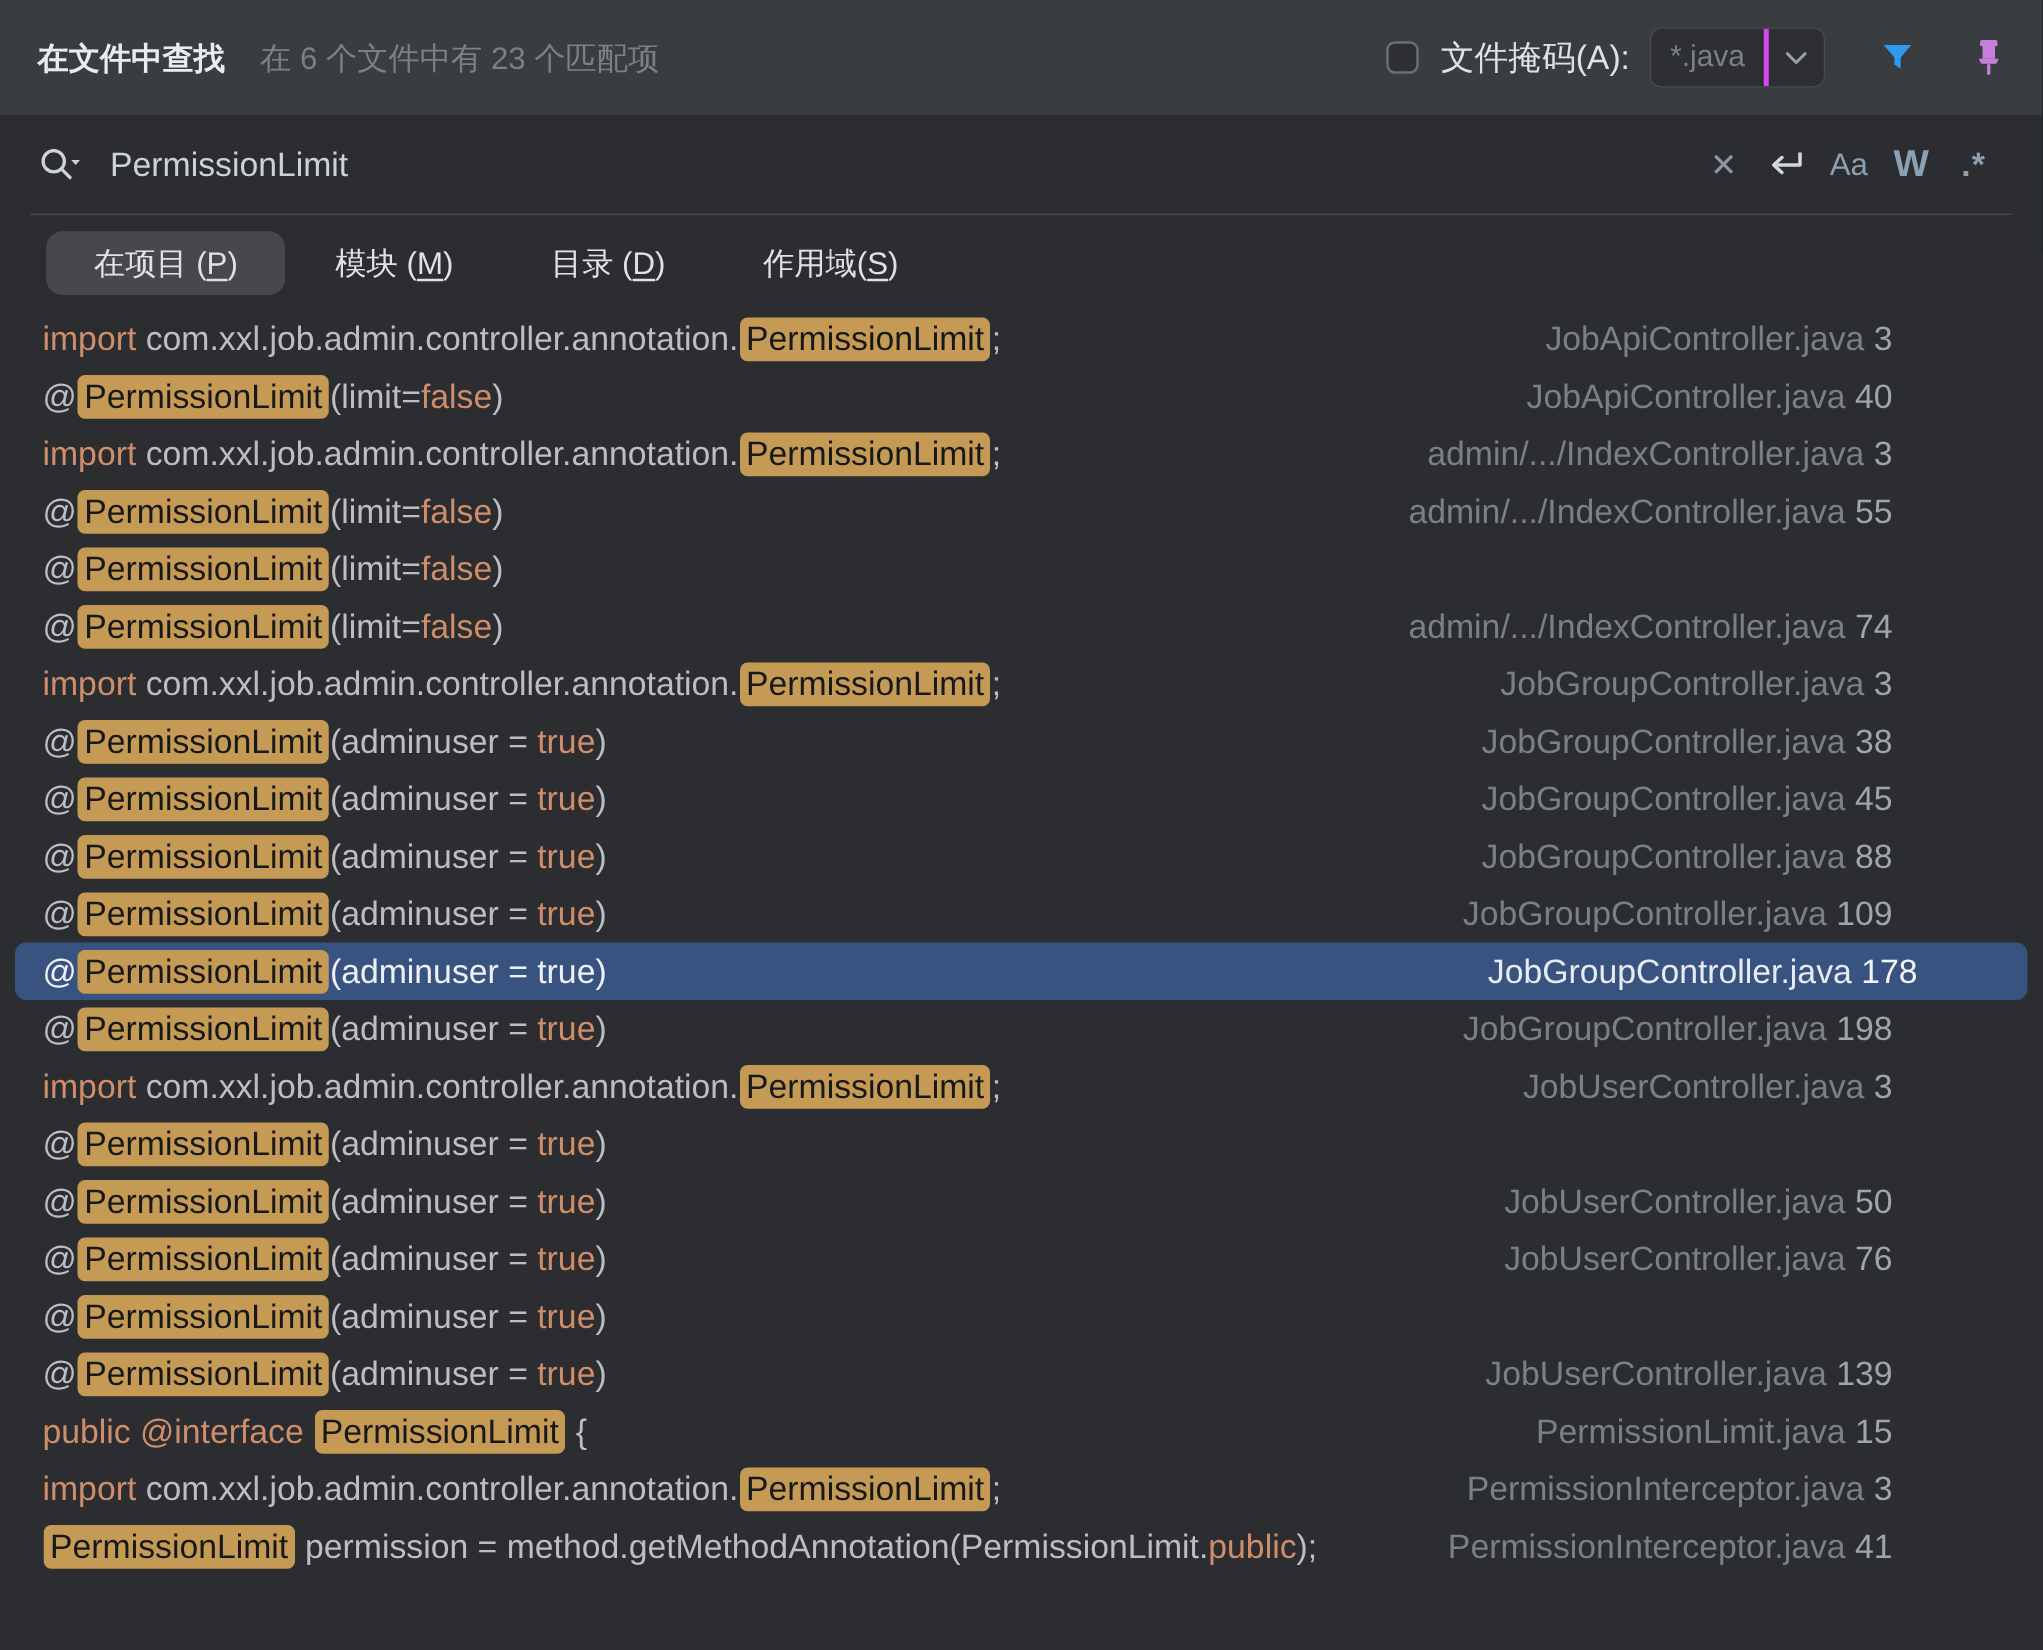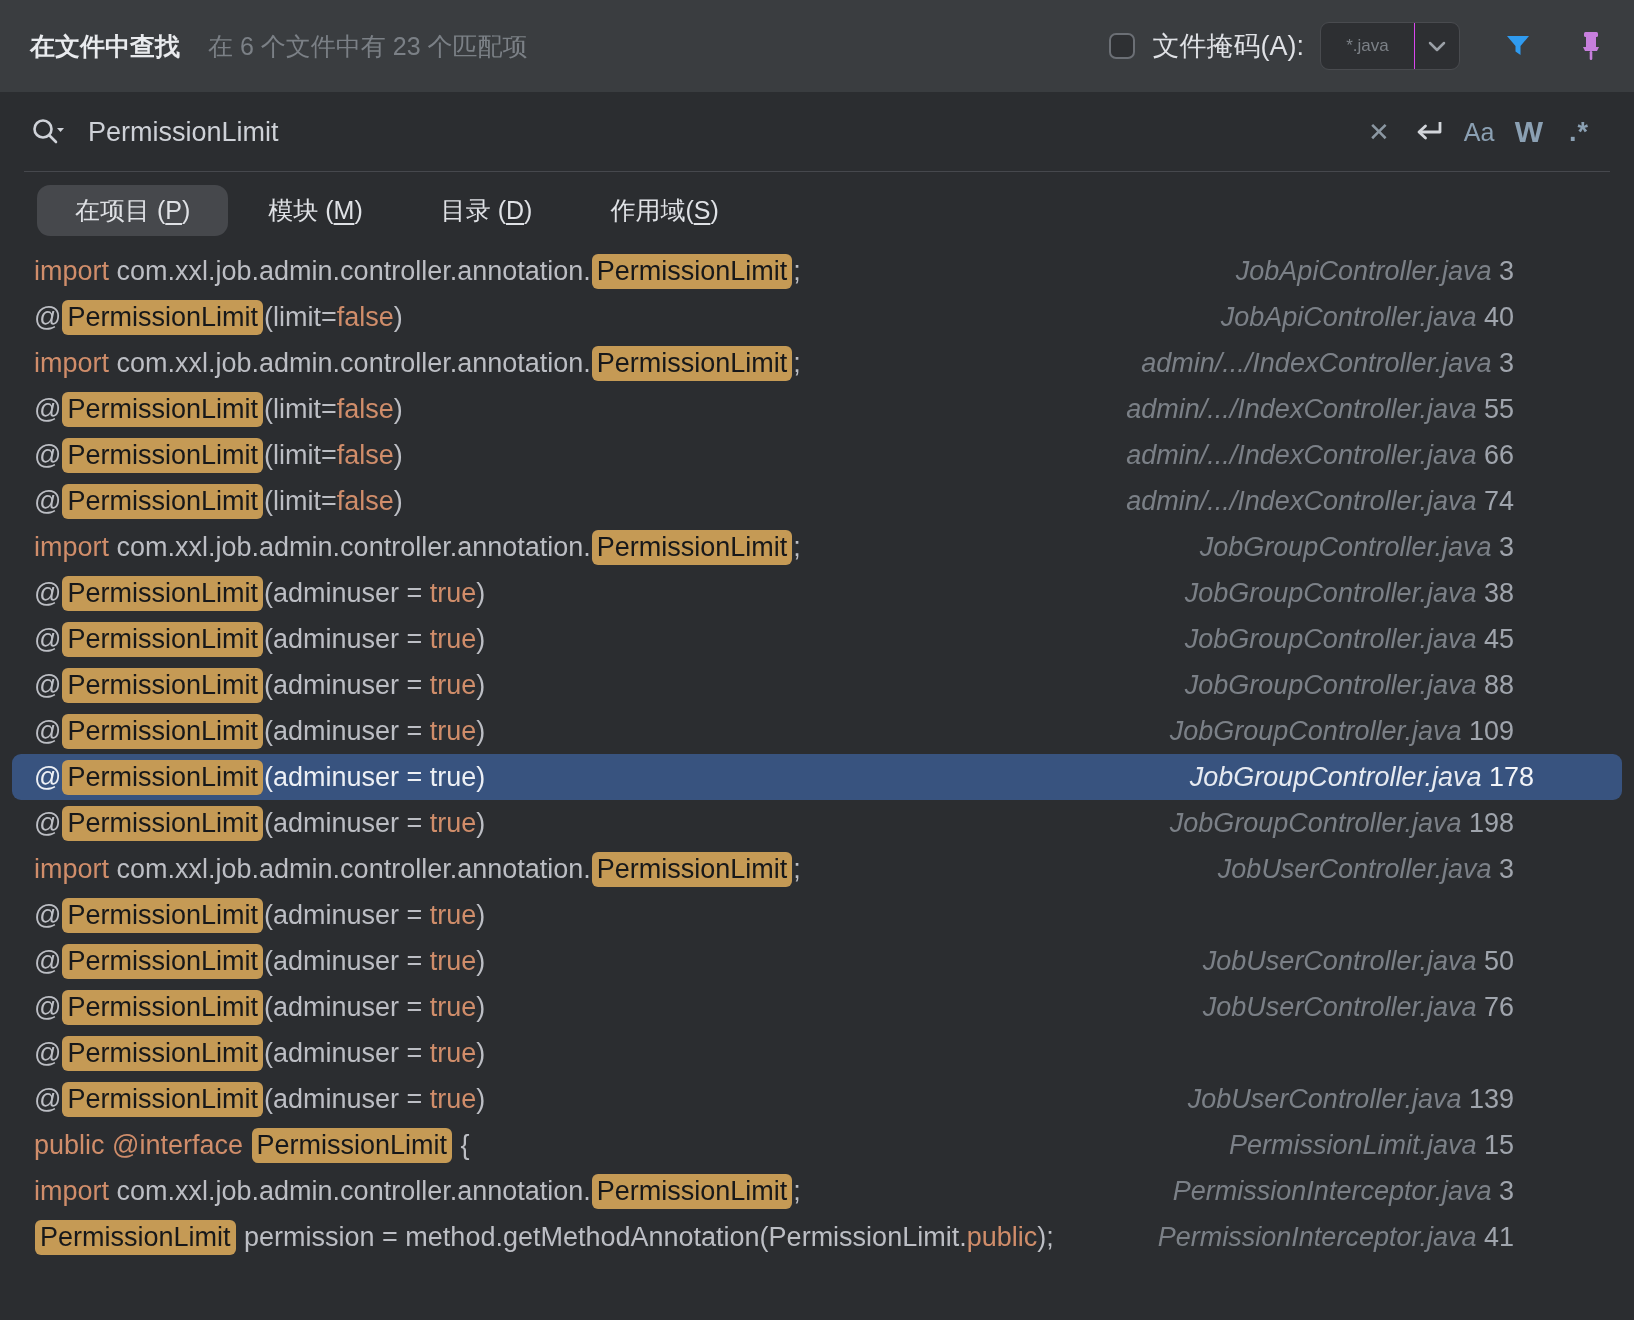--- a/index.html
+++ b/index.html
@@ -23,21 +23,21 @@
     background:#2e3033; box-sizing:border-box;
   }
   .mask-label { font-size:27px; color:#dfe1e5; margin-left:18px; margin-right:16px; }
   .combo {
     display:flex; align-items:stretch; height:48px; width:140px;
     background:#2d2f32; border:1px solid #494b4f; border-radius:9px;
     box-sizing:border-box; overflow:hidden;
   }
   .combo-value {
     flex:1; display:flex; align-items:center; justify-content:center;
-    font-size:17px; color:#7c8187; border-right:1px solid #d946ef;
+    font-size:24px; color:#7c8187; border-right:4px solid #d946ef;
   }
   .combo-arrow { width:44px; display:flex; align-items:center; justify-content:center; }
   .hicon { display:flex; align-items:center; justify-content:center; }
   .filter-icon { margin-left:44px; }
   .pin-icon { margin-left:46px; }
 
   
   .search-row {
     height:80px; display:flex; align-items:center; padding:0 30px;
     box-sizing:border-box; position:relative; background:#2b2d30;
@@ -71,21 +71,21 @@
     padding:0 120px 0 34px; box-sizing:border-box;
   }
   .code { font-size:27px; color:#bcbec4; white-space:pre; display:flex; align-items:center; }
   .code .pl { color:#bcbec4; }
   .code .kw { color:#d08d6a; }
   .code .match {
     background:#c59a55; color:#17181a; border-radius:6px; padding:2px 5px;
     margin:0 1px;
   }
   .ref { margin-left:auto; font-size:27px; white-space:pre; }
-  .ref .fname { color:#7b8087;font-style:italic; }
+  .ref .fname { color:#7b8087; }
   .ref .lnum  { color:#a0a5ad; }
 
   .row.selected {
     background:#38537f; border-radius:9px;
     margin:0 12px; padding:0 88px 0 22px;
   }
   .row.selected .code .pl, .row.selected .code .kw { color:#edf0f5; }
   .row.selected .ref .fname { color:#e6eaf1; }
   .row.selected .ref .lnum  { color:#f2f4f8; }
 </style>
@@ -168,21 +168,20 @@
       <div class="row">
         <span class="code"><span class="kw">import </span><span class="pl">com.xxl.job.admin.controller.annotation.</span><span class="match">PermissionLimit</span><span class="pl">;</span></span>
         <span class="ref"><span class="fname">admin/.../IndexController.java </span><span class="lnum">3</span></span>
       </div>
       <div class="row">
         <span class="code"><span class="pl">@</span><span class="match">PermissionLimit</span><span class="pl">(limit=</span><span class="kw">false</span><span class="pl">)</span></span>
         <span class="ref"><span class="fname">admin/.../IndexController.java </span><span class="lnum">55</span></span>
       </div>
       <div class="row">
         <span class="code"><span class="pl">@</span><span class="match">PermissionLimit</span><span class="pl">(limit=</span><span class="kw">false</span><span class="pl">)</span></span>
-        <span class="ref"><span class="fname">admin/.../IndexController.java </span><span class="lnum">66</span></span>
       </div>
       <div class="row">
         <span class="code"><span class="pl">@</span><span class="match">PermissionLimit</span><span class="pl">(limit=</span><span class="kw">false</span><span class="pl">)</span></span>
         <span class="ref"><span class="fname">admin/.../IndexController.java </span><span class="lnum">74</span></span>
       </div>
       <div class="row">
         <span class="code"><span class="kw">import </span><span class="pl">com.xxl.job.admin.controller.annotation.</span><span class="match">PermissionLimit</span><span class="pl">;</span></span>
         <span class="ref"><span class="fname">JobGroupController.java </span><span class="lnum">3</span></span>
       </div>
       <div class="row">

